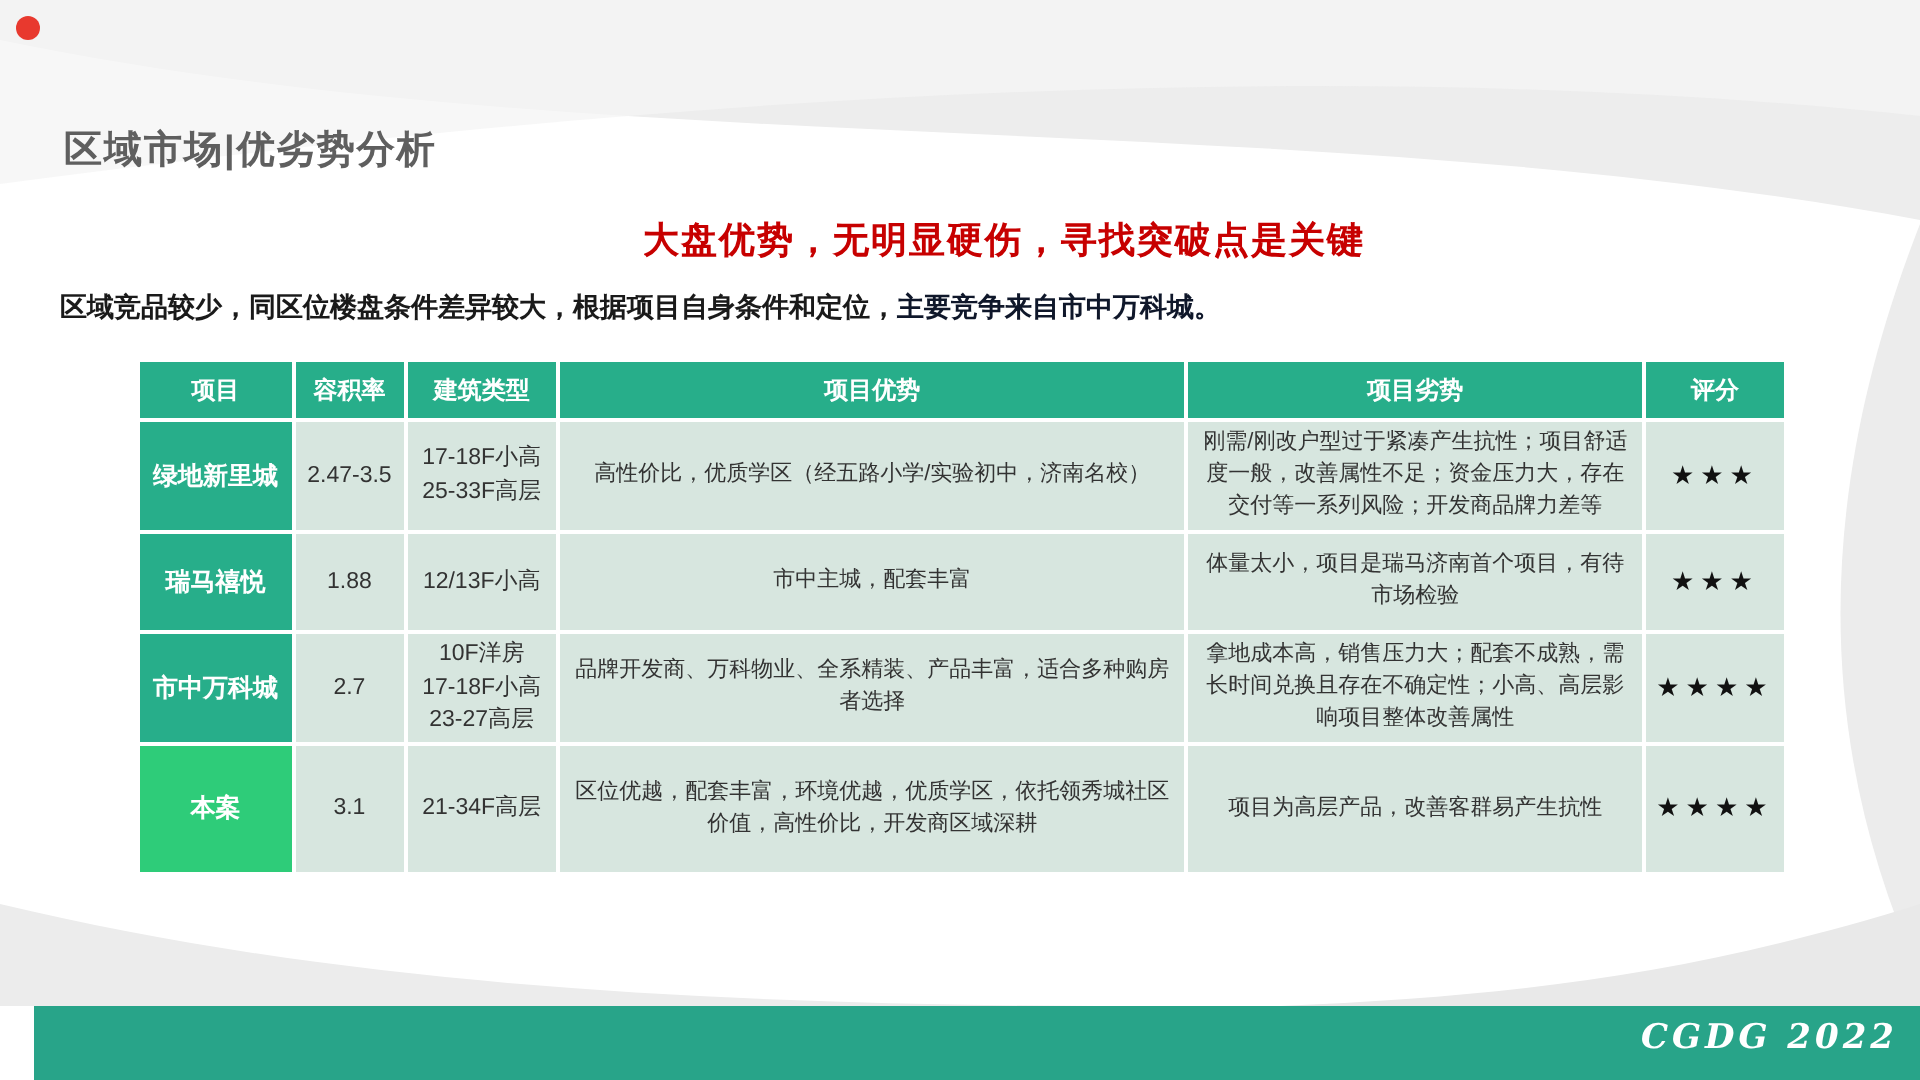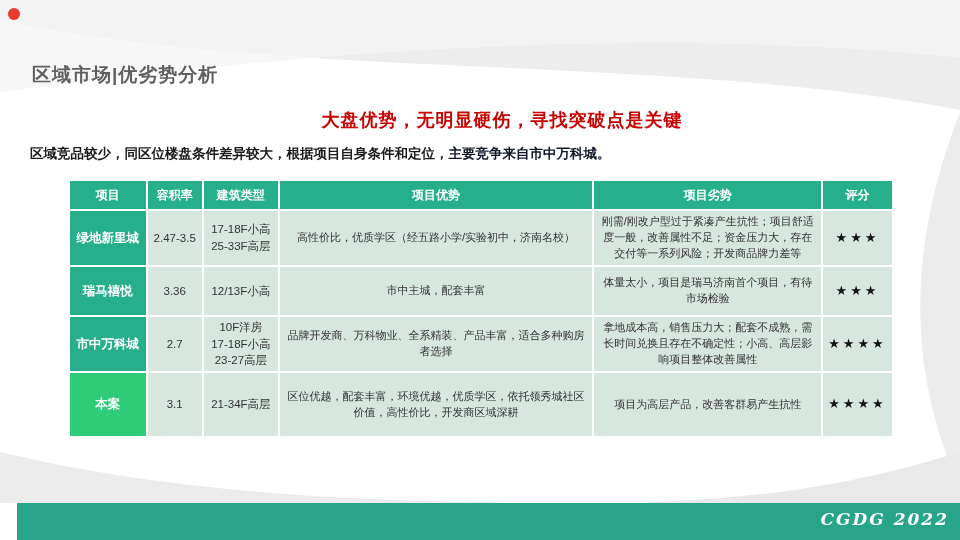--- a/index.html
+++ b/index.html
@@ -106,21 +106,21 @@
     <td class="c-name">绿地新里城</td>
     <td class="c-far">2.47-3.5</td>
     <td class="c-type">17-18F小高
 25-33F高层</td>
     <td class="c-pros">高性价比，优质学区（经五路小学/实验初中，济南名校）</td>
     <td class="c-cons">刚需/刚改户型过于紧凑产生抗性；项目舒适度一般，改善属性不足；资金压力大，存在交付等一系列风险；开发商品牌力差等</td>
     <td class="c-stars">★★★</td>
   </tr>
         <tr>
     <td class="c-name">瑞马禧悦</td>
-    <td class="c-far">3.36</td>
+    <td class="c-far">1.88</td>
     <td class="c-type">12/13F小高</td>
     <td class="c-pros">市中主城，配套丰富</td>
     <td class="c-cons">体量太小，项目是瑞马济南首个项目，有待市场检验</td>
     <td class="c-stars">★★★</td>
   </tr>
         <tr>
     <td class="c-name">市中万科城</td>
     <td class="c-far">2.7</td>
     <td class="c-type">10F洋房
 17-18F小高

